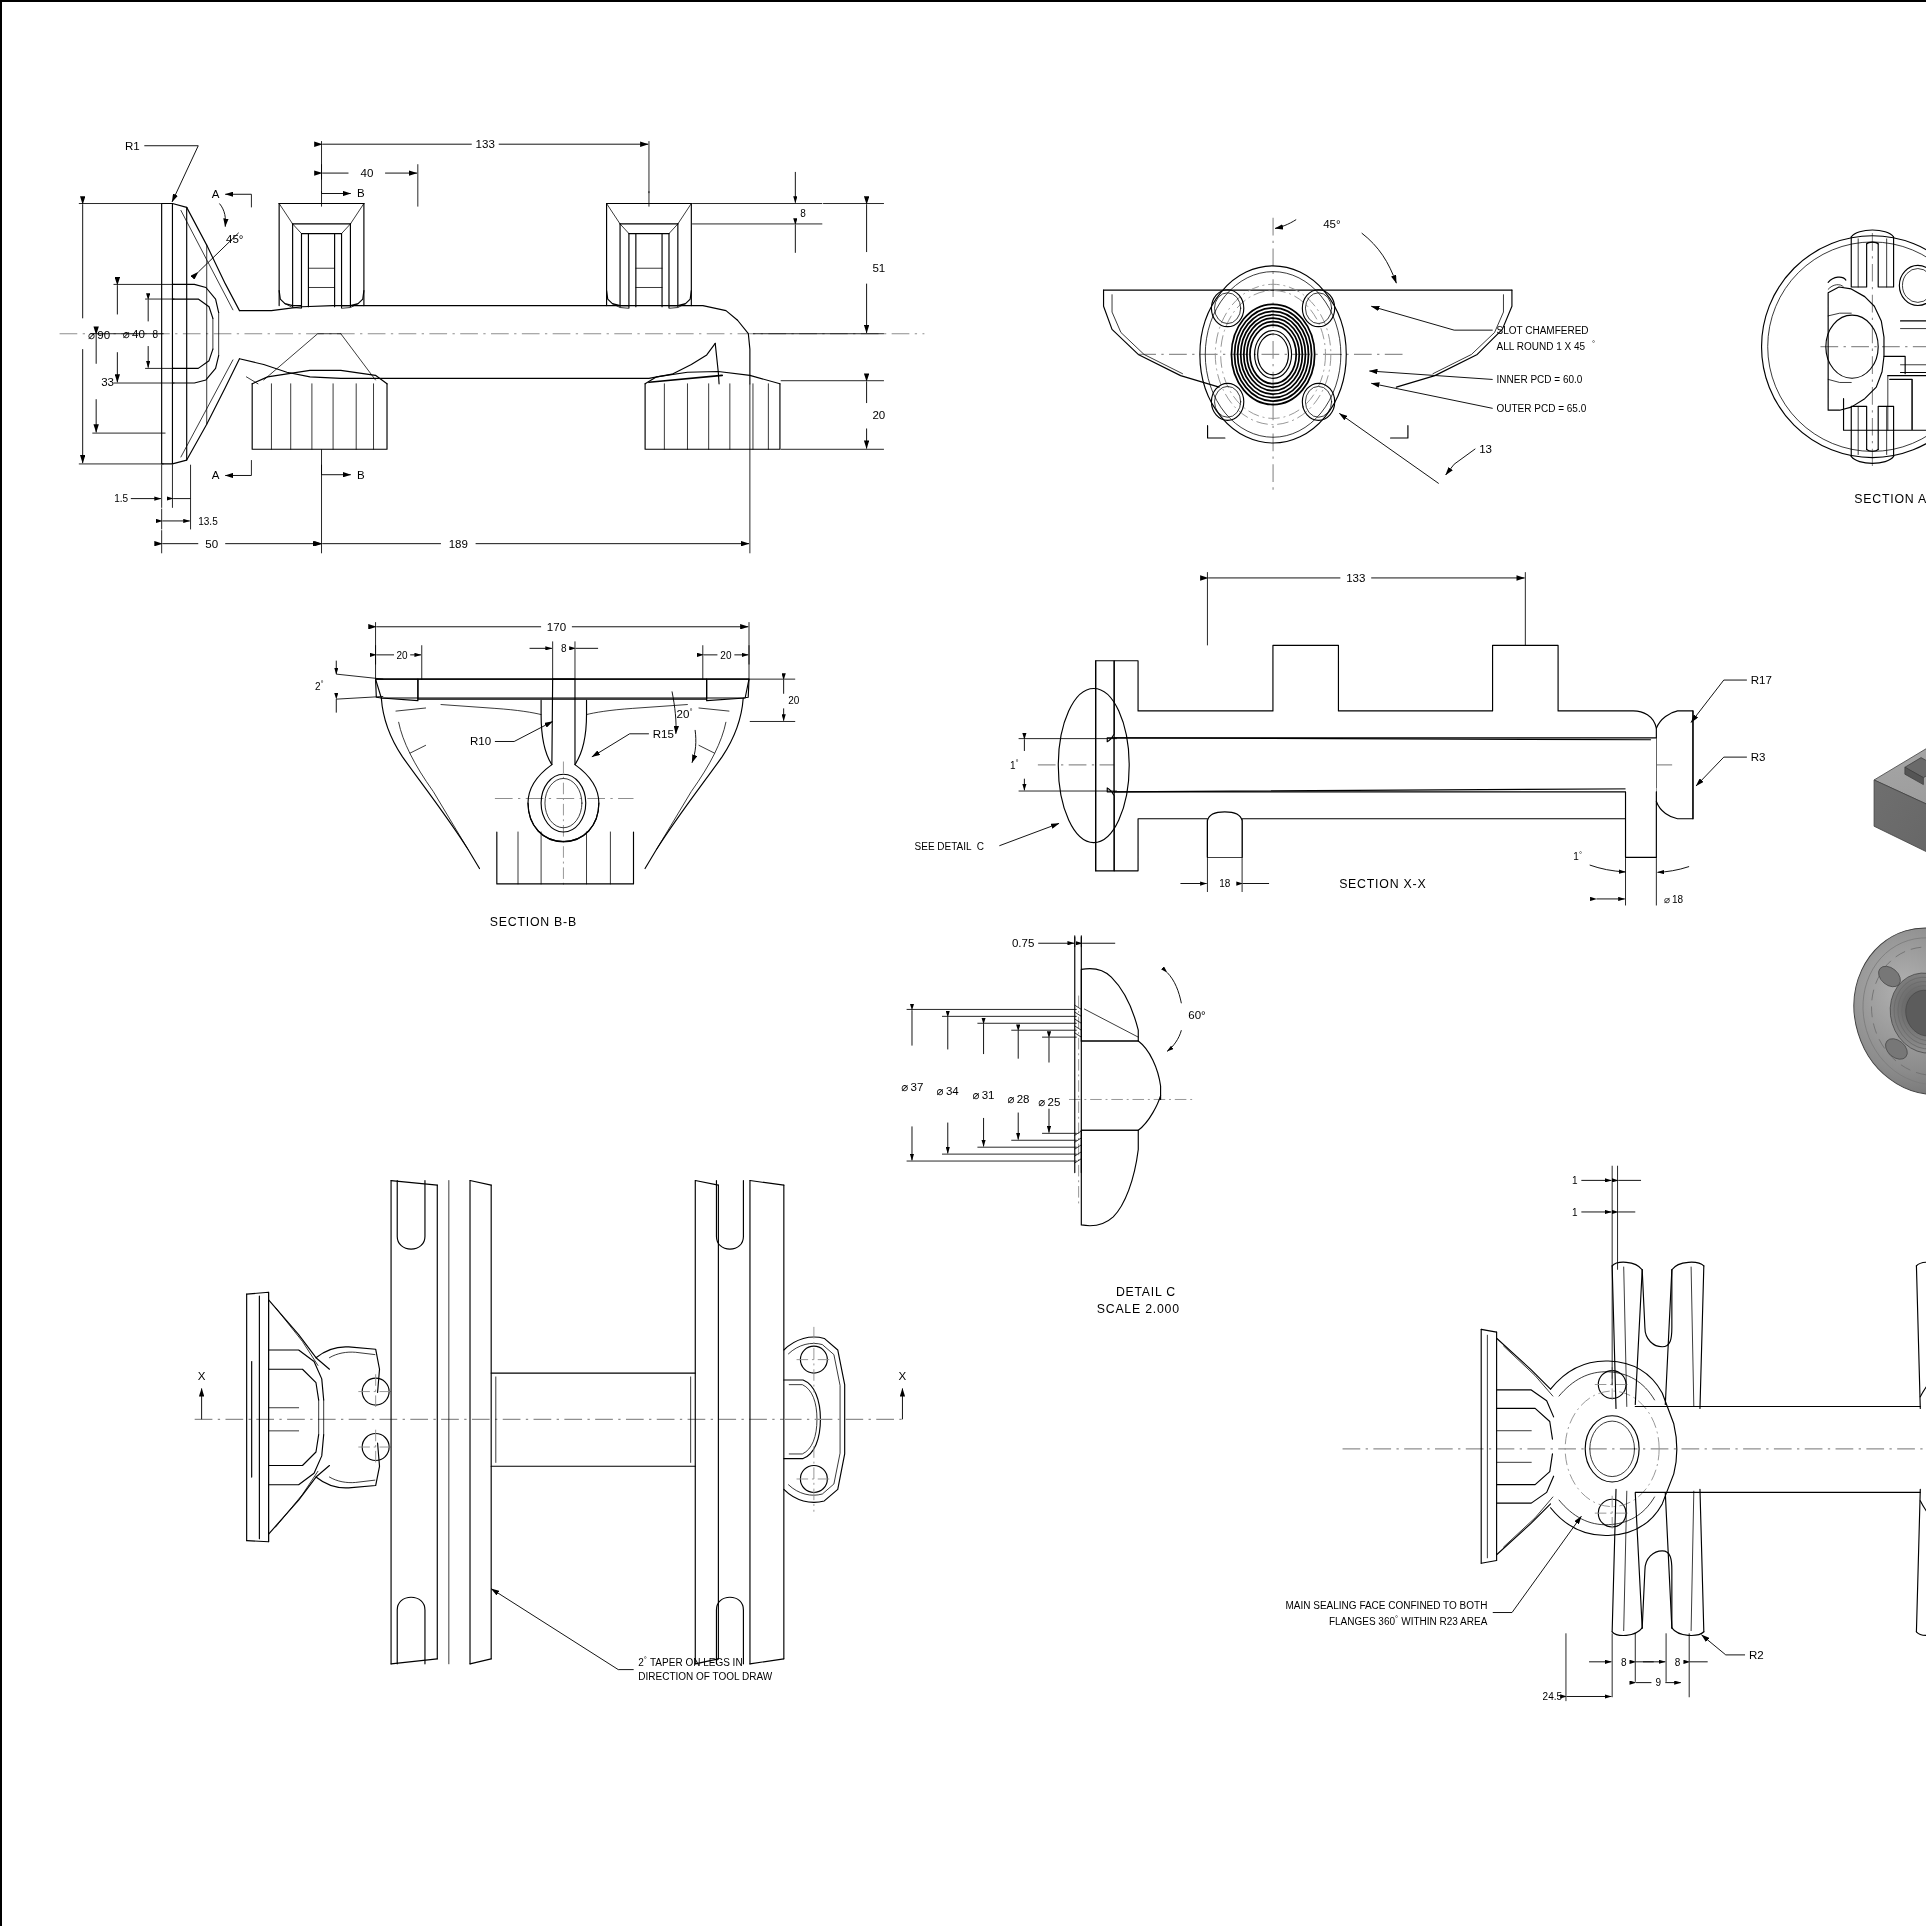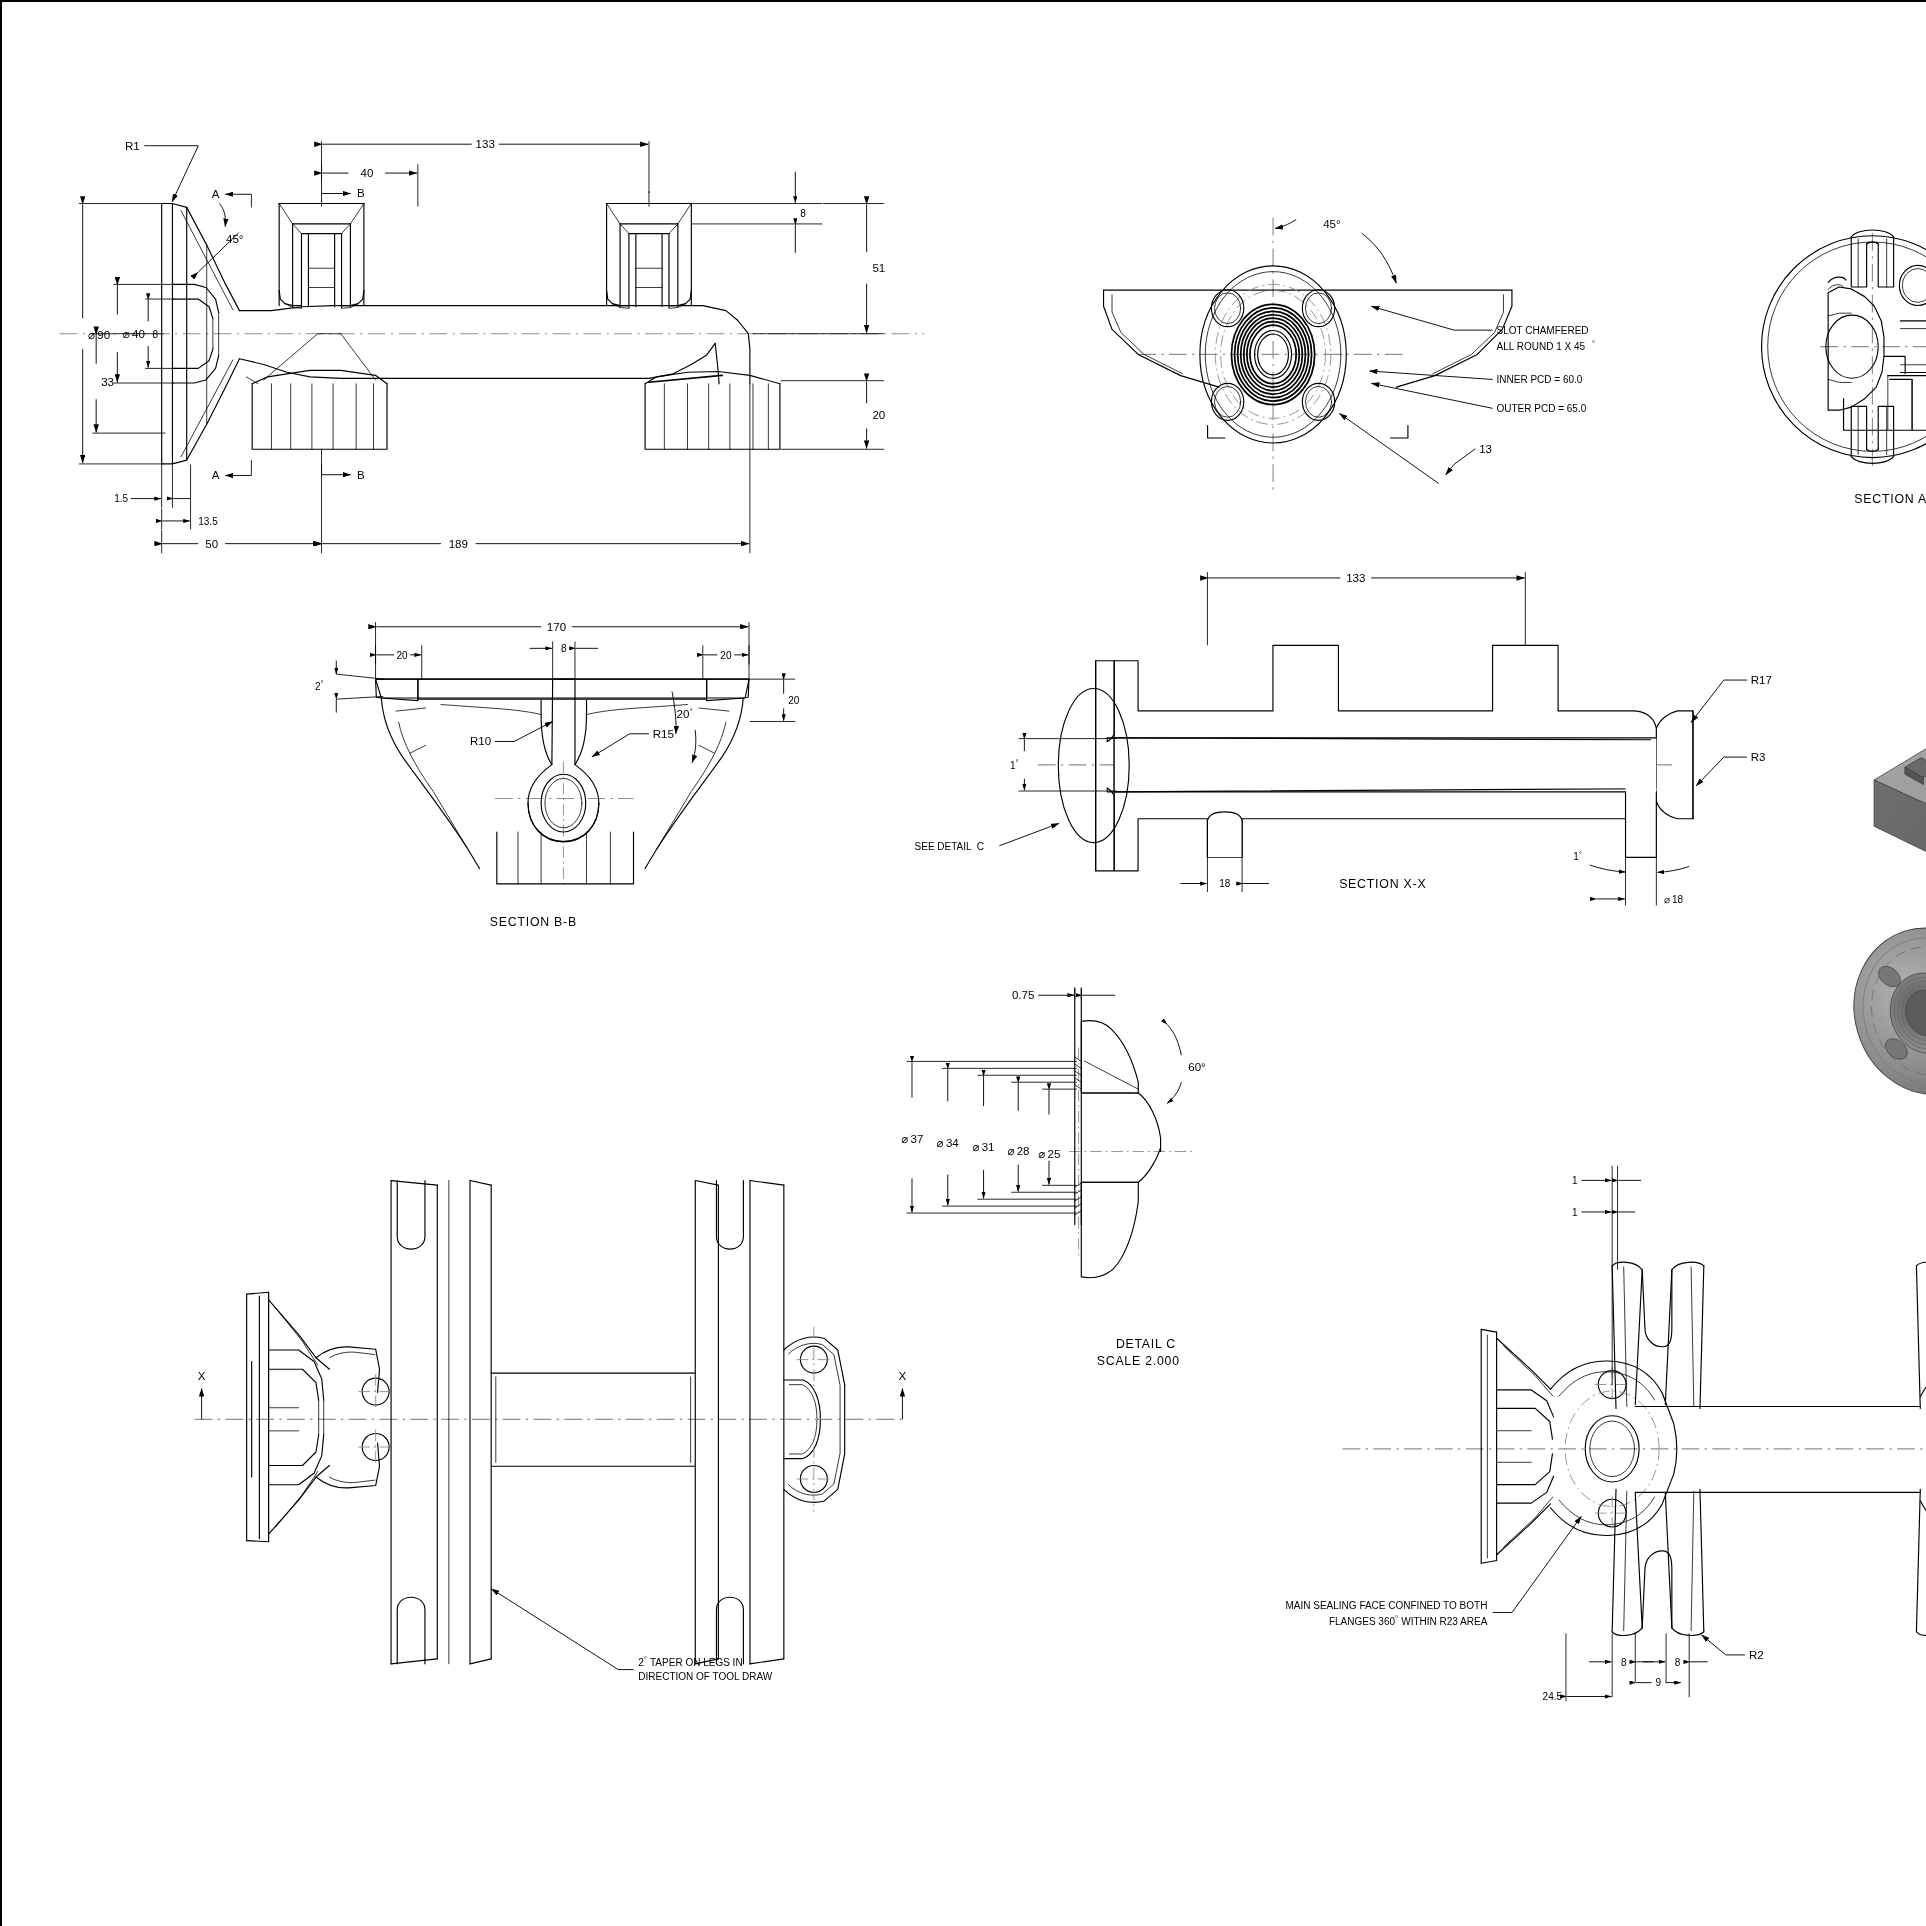--- a/index.html
+++ b/index.html
@@ -606,21 +606,21 @@
 
       <g>
         <path class="lead" d="M250,770 L405,712" marker-end="url(#ar)"></path>
         <text class="ntxt" x="30" y="780">SEE DETAIL</text>
         <text class="ntxt" x="210" y="780" text-anchor="end">C</text>
       </g>
       <text class="sec" x="1245" y="880" text-anchor="middle">SECTION  X-X</text>
     </svg>
   </div>
 
-  <div class="view" style="left:882px;top:984px;">
+  <div class="view" style="left:882px;top:932px;">
     <svg width="370" height="431" viewBox="0 0 960 1120">
       <line x1="480" y1="430" x2="800" y2="430" class="centerT"></line>
       <line x1="505" y1="160" x2="505" y2="700" class="centerT"></line>
 
       <g>
 
         <path class="obj" d="M495,5 L495,620 M512,5 L512,620"></path>
 
         <path class="obj" fill="url(#h135)" d="M512,92 C545,86 570,92 590,112 C620,142 645,190 660,250 L660,278 L512,278 Z"></path>
         <path class="obj" d="M512,278 L660,278"></path>

